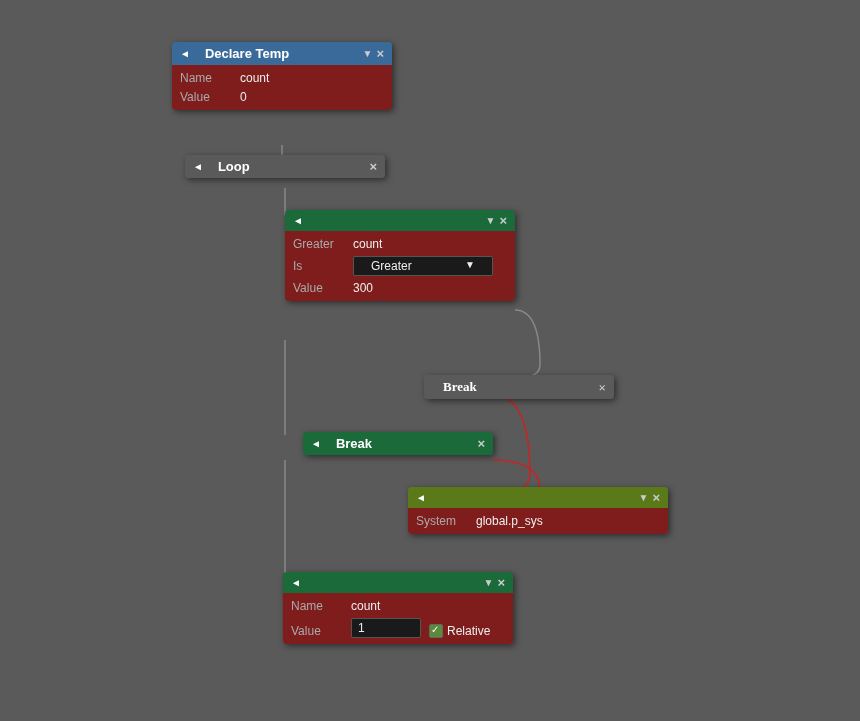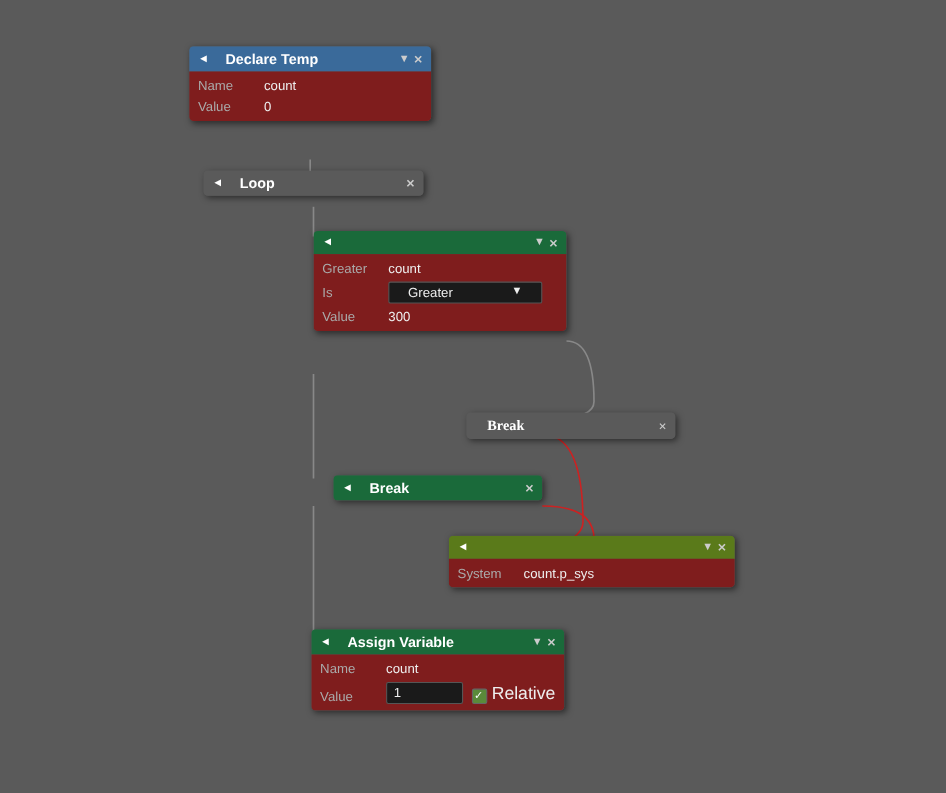--- a/index.html
+++ b/index.html
@@ -209,21 +209,21 @@
     .connectors {
       position: absolute;
       top: 0;
       left: 0;
       width: 860px;
       height: 721px;
       pointer-events: none;
     }
 
     .relative-label {
-      font-size: 16px;
+      font-size: 12px;
       color: #eee;
       margin-left: 4px;
     }
   </style>
 </head>
 <body>
 
 <svg class="connectors" xmlns="http://www.w3.org/2000/svg">
 
   <line x1="282" y1="145" x2="282" y2="157" stroke="#888" stroke-width="1.5"></line>
@@ -322,29 +322,28 @@
   <div class="node-header">
     <span class="arrow">◄</span>
     <div class="controls">
       <span class="dropdown-arrow">▼</span>
       <span class="close-btn">×</span>
     </div>
   </div>
   <div class="node-body">
     <div class="node-row">
       <span class="node-label">System</span>
-      <span class="node-value">count.p_sys</span>
+      <span class="node-value">global.p_sys</span>
     </div>
   </div>
 </div>
 
 <div class="node assign-variable">
   <div class="node-header">
     <span class="arrow">◄</span>
-    <span class="header-title">Assign Variable</span>
     <div class="controls">
       <span class="dropdown-arrow">▼</span>
       <span class="close-btn">×</span>
     </div>
   </div>
   <div class="node-body">
     <div class="node-row">
       <span class="node-label">Name</span>
       <span class="node-value">count</span>
     </div>

